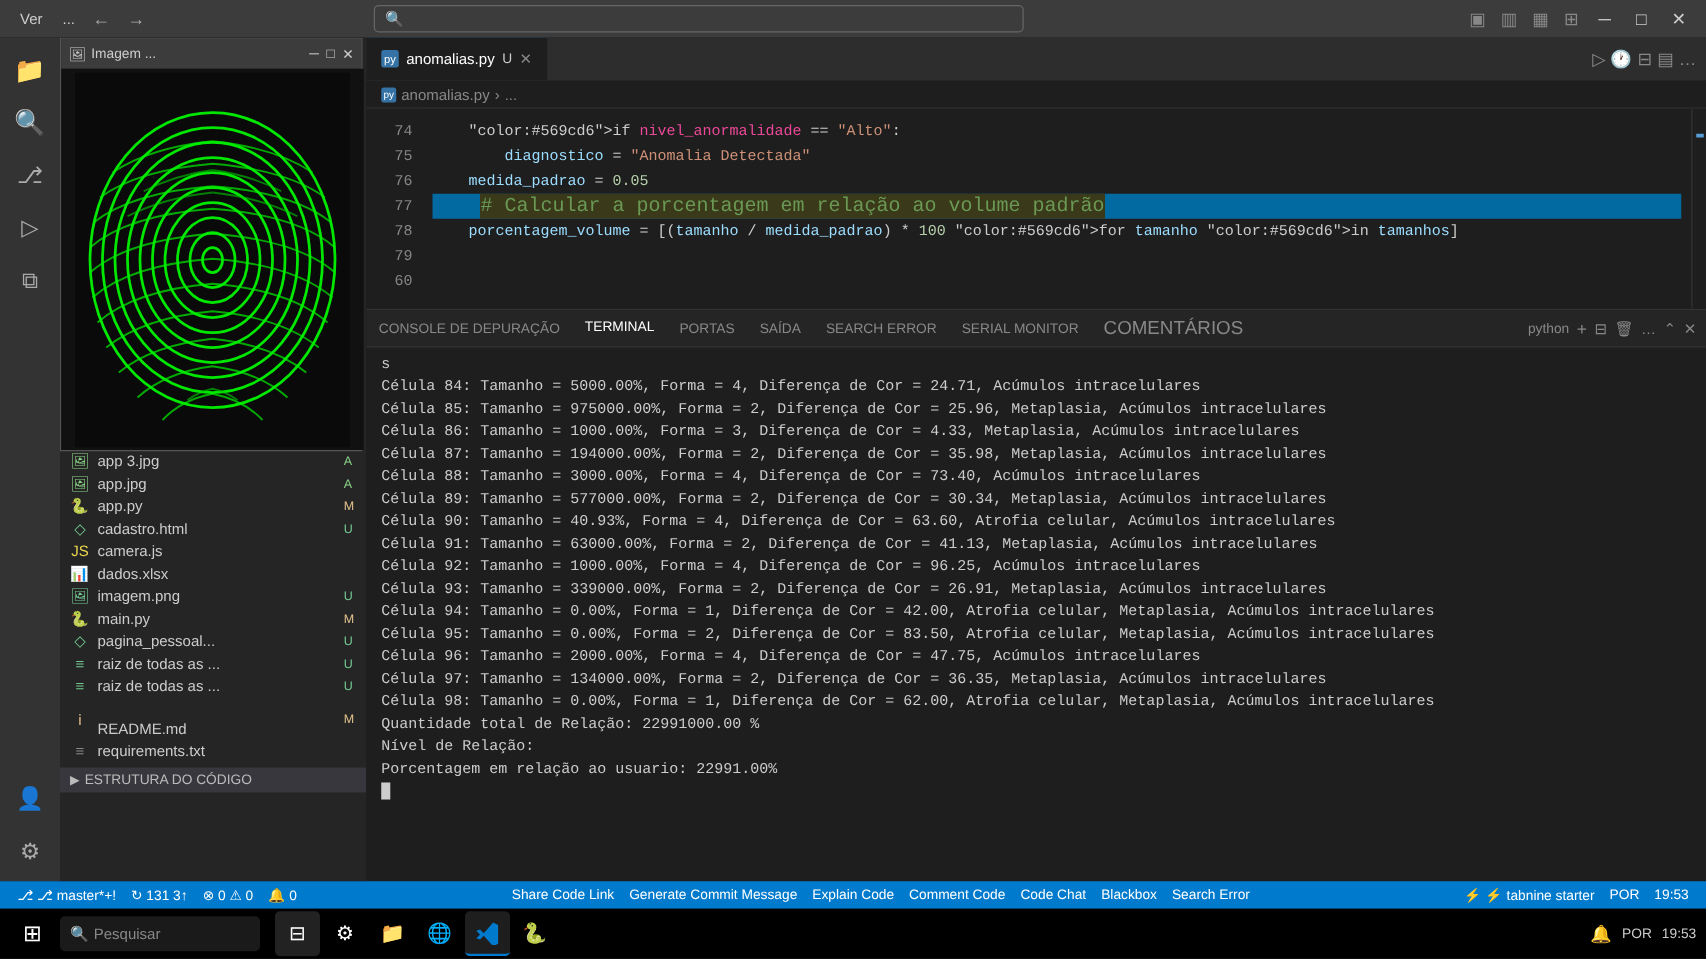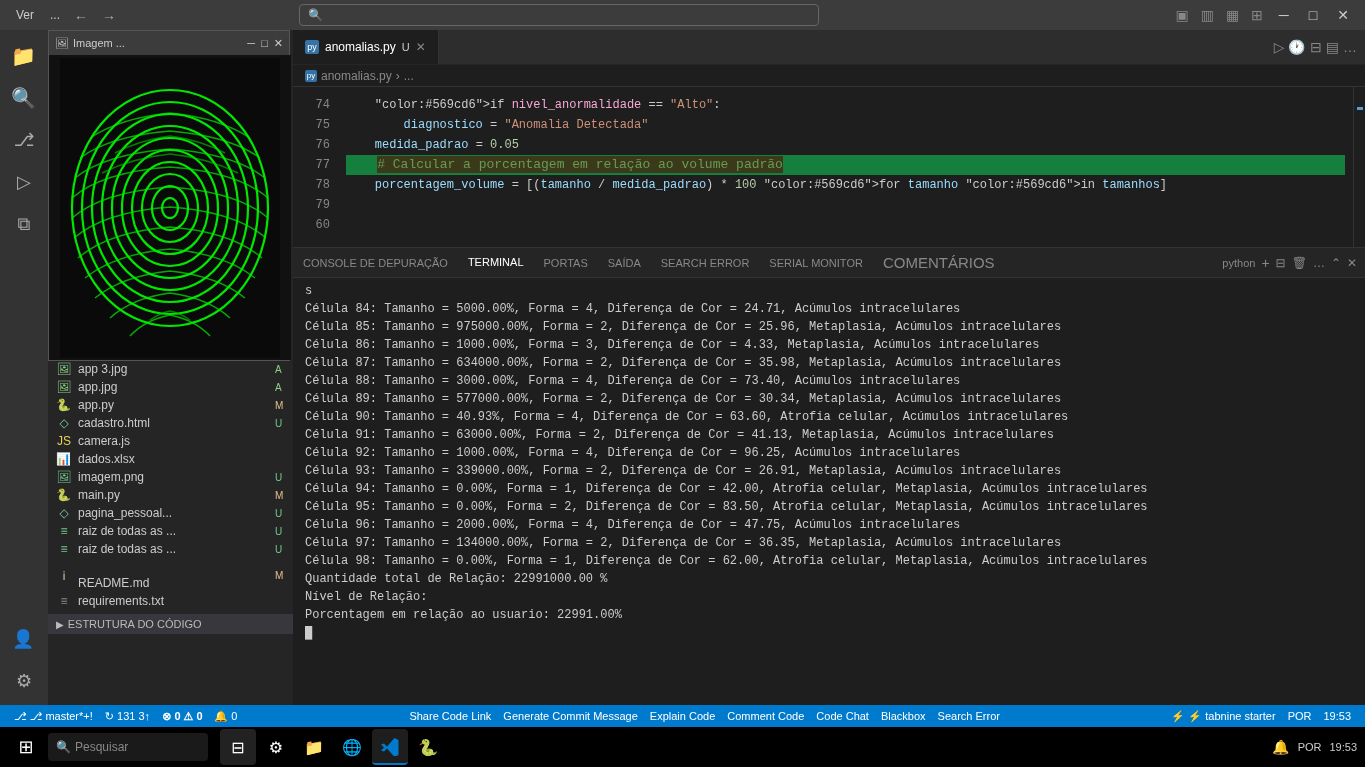--- a/index.html
+++ b/index.html
@@ -221,26 +221,26 @@
           <div style="width:45px; background:#1e1e1e; color:#858585; text-align:right; padding:8px 8px 0 0; user-select:none; font-size:12px; line-height:20px; flex-shrink:0;" id="line-numbers-container">
               <div style="line-height: 20px; font-size: 12px;">74</div>
               <div style="line-height: 20px; font-size: 12px;">75</div>
               <div style="line-height: 20px; font-size: 12px;">76</div>
               <div style="line-height: 20px; font-size: 12px;">77</div>
               <div style="line-height: 20px; font-size: 12px;">78</div>
               <div style="line-height: 20px; font-size: 12px;">79</div>
               <div style="line-height: 20px; font-size: 12px;">60</div>
             </div>
           <div style="flex:1; padding:8px; overflow:hidden; line-height:20px;" id="code-content-container">
-              <div style="white-space: pre; font-size: 12px; line-height: 20px;">    <span style="&lt;span">"color:#569cd6"</span>&gt;if <span style="color:#f9a8d4">nivel_anormalidade</span> == <span style="color:#ce9178">"Alto"</span>:</div>
+              <div style="white-space: pre; font-size: 12px; line-height: 20px;">    <span style="&lt;span">"color:#569cd6"</span>&gt;if <span style="color:#ec4899">nivel_anormalidade</span> == <span style="color:#ce9178">"Alto"</span>:</div>
               <div style="white-space: pre; font-size: 12px; line-height: 20px;">        <span style="color:#9cdcfe">diagnostico</span> = <span style="color:#ce9178">"Anomalia Detectada"</span></div>
               <div style="white-space: pre; font-size: 12px; line-height: 20px;"></div>
               <div style="white-space: pre; font-size: 12px; line-height: 20px;">    <span style="color:#9cdcfe">medida_padrao</span> = <span style="color:#b5cea8">0.05</span></div>
               <div style="white-space: pre; font-size: 12px; line-height: 20px;"></div>
-              <div style="white-space: pre; font-size: 13px; line-height: 20px; background: #15803d;">    <span style="color:#6a9955; background:#3a3a1a; padding:1px 0;"># Calcular a porcentagem em relação ao volume padrão</span></div>
+              <div style="white-space: pre; font-size: 16px; line-height: 20px; background: #0369a1;">    <span style="color:#6a9955; background:#3a3a1a; padding:1px 0;"># Calcular a porcentagem em relação ao volume padrão</span></div>
               <div style="white-space: pre; font-size: 12px; line-height: 20px;">    <span style="color:#9cdcfe">porcentagem_volume</span> = [(<span style="color:#9cdcfe">tamanho</span> / <span style="color:#9cdcfe">medida_padrao</span>) * <span style="color:#b5cea8">100</span> <span style="&lt;span">"color:#569cd6"</span>&gt;for <span style="color:#9cdcfe">tamanho</span> <span style="&lt;span">"color:#569cd6"</span>&gt;in <span style="color:#9cdcfe">tamanhos</span>]</div>
             </div>
           <div style="width:12px; background:#1e1e1e; border-left:1px solid #333; position:relative;">
             <div style="width:6px; height:3px; background:#569cd6; margin:20px auto;"></div>
           </div>
         </div>
 
         <div style="flex:1; background:#1e1e1e; border-top:1px solid #333; display:flex; flex-direction:column; min-height:0;">
 
           <div style="height:30px; background:#252526; display:flex; align-items:center; border-bottom:1px solid #333; flex-shrink:0; overflow:hidden;">
@@ -262,21 +262,21 @@
               <span style="color:#888; cursor:pointer; font-size:12px;">⌃</span>
               <span style="color:#888; cursor:pointer; font-size:12px;">✕</span>
             </div>
           </div>
 
           <div style="flex:1; padding:4px 12px; overflow-y:auto; font-family:'Consolas','Courier New',monospace; font-size:12px; line-height:1.6; color:#cccccc;" id="terminal-content-container">
           <div style="white-space: pre-wrap; word-break: break-all; line-height: 1.5;">s</div>
               <div style="white-space: pre-wrap; word-break: break-all; line-height: 1.5;">Célula 84: Tamanho = 5000.00%, Forma = 4, Diferença de Cor = 24.71, Acúmulos intracelulares</div>
               <div style="white-space: pre-wrap; word-break: break-all; line-height: 1.5;">Célula 85: Tamanho = 975000.00%, Forma = 2, Diferença de Cor = 25.96, Metaplasia, Acúmulos intracelulares</div>
               <div style="white-space: pre-wrap; word-break: break-all; line-height: 1.5;">Célula 86: Tamanho = 1000.00%, Forma = 3, Diferença de Cor = 4.33, Metaplasia, Acúmulos intracelulares</div>
-              <div style="white-space: pre-wrap; word-break: break-all; line-height: 1.5;">Célula 87: Tamanho = 634000.00%, Forma = 2, Diferença de Cor = 35.98, Metaplasia, Acúmulos intracelulares</div>
+              <div style="white-space: pre-wrap; word-break: break-all; line-height: 1.5;">Célula 87: Tamanho = 194000.00%, Forma = 2, Diferença de Cor = 35.98, Metaplasia, Acúmulos intracelulares</div>
               <div style="white-space: pre-wrap; word-break: break-all; line-height: 1.5;">Célula 88: Tamanho = 3000.00%, Forma = 4, Diferença de Cor = 73.40, Acúmulos intracelulares</div>
               <div style="white-space: pre-wrap; word-break: break-all; line-height: 1.5;">Célula 89: Tamanho = 577000.00%, Forma = 2, Diferença de Cor = 30.34, Metaplasia, Acúmulos intracelulares</div>
               <div style="white-space: pre-wrap; word-break: break-all; line-height: 1.5;">Célula 90: Tamanho = 40.93%, Forma = 4, Diferença de Cor = 63.60, Atrofia celular, Acúmulos intracelulares</div>
               <div style="white-space: pre-wrap; word-break: break-all; line-height: 1.5;">Célula 91: Tamanho = 63000.00%, Forma = 2, Diferença de Cor = 41.13, Metaplasia, Acúmulos intracelulares</div>
               <div style="white-space: pre-wrap; word-break: break-all; line-height: 1.5;">Célula 92: Tamanho = 1000.00%, Forma = 4, Diferença de Cor = 96.25, Acúmulos intracelulares</div>
               <div style="white-space: pre-wrap; word-break: break-all; line-height: 1.5;">Célula 93: Tamanho = 339000.00%, Forma = 2, Diferença de Cor = 26.91, Metaplasia, Acúmulos intracelulares</div>
               <div style="white-space: pre-wrap; word-break: break-all; line-height: 1.5;">Célula 94: Tamanho = 0.00%, Forma = 1, Diferença de Cor = 42.00, Atrofia celular, Metaplasia, Acúmulos intracelulares</div>
               <div style="white-space: pre-wrap; word-break: break-all; line-height: 1.5;">Célula 95: Tamanho = 0.00%, Forma = 2, Diferença de Cor = 83.50, Atrofia celular, Metaplasia, Acúmulos intracelulares</div>
               <div style="white-space: pre-wrap; word-break: break-all; line-height: 1.5;">Célula 96: Tamanho = 2000.00%, Forma = 4, Diferença de Cor = 47.75, Acúmulos intracelulares</div>
               <div style="white-space: pre-wrap; word-break: break-all; line-height: 1.5;">Célula 97: Tamanho = 134000.00%, Forma = 2, Diferença de Cor = 36.35, Metaplasia, Acúmulos intracelulares</div>
@@ -289,21 +289,21 @@
         </div>
       </div>
     </div>
 
     <div style="height:22px; background:#007acc; display:flex; align-items:center; padding:0 8px; font-size:11px; color:#fff; gap:0; flex-shrink:0;">
       <div style="display:flex; align-items:center; gap:3px; padding:0 6px; cursor:pointer; white-space:nowrap;">
         <span>⎇</span>
         <span>⎇ master*+!</span>
       </div>
       <div style="display:flex; align-items:center; gap:3px; padding:0 6px; cursor:pointer; white-space:nowrap;">↻ 131 3↑</div>
-      <div style="display:flex; align-items:center; gap:3px; padding:0 6px; cursor:pointer; white-space:nowrap;font-weight:bold;">⊗ 0  ⚠ 0</div>
+      <div style="display:flex; align-items:center; gap:3px; padding:0 6px; cursor:pointer; white-space:nowrap;">⊗ 0  ⚠ 0</div>
       <div style="display:flex; align-items:center; gap:3px; padding:0 6px; cursor:pointer; white-space:nowrap;">🔔 0</div>
       <div style="flex:1; display:flex; align-items:center; justify-content:center; gap:12px;">
         <span style="cursor:pointer; white-space:nowrap;">Share Code Link</span>
         <span style="cursor:pointer; white-space:nowrap;">Generate Commit Message</span>
         <span style="cursor:pointer; white-space:nowrap;">Explain Code</span>
         <span style="cursor:pointer; white-space:nowrap;">Comment Code</span>
         <span style="cursor:pointer; white-space:nowrap;">Code Chat</span>
         <span style="cursor:pointer; white-space:nowrap;">Blackbox</span>
         <span style="cursor:pointer; white-space:nowrap;">Search Error</span>
       </div>

